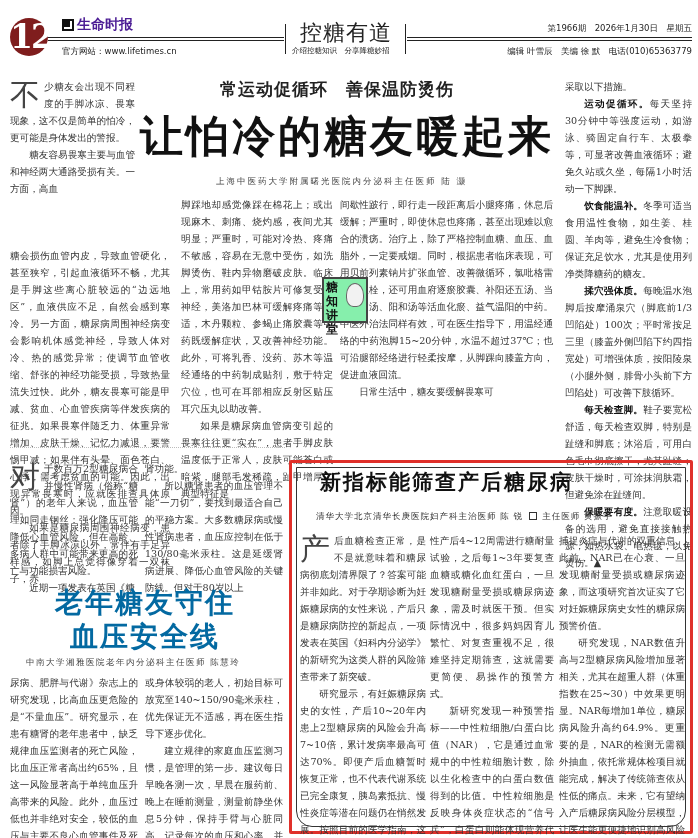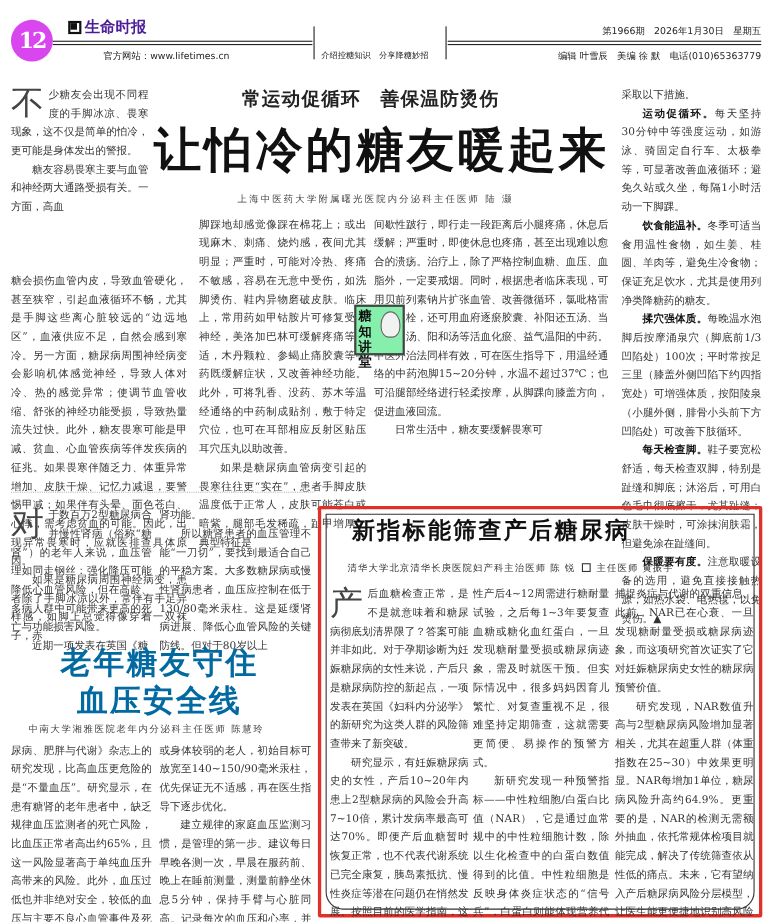--- a/index.html
+++ b/index.html
@@ -1,29 +1,29 @@
 <!DOCTYPE html>
 <html><head>
 <meta charset="utf-8">
 <style>
   * { box-sizing: border-box; margin: 0; padding: 0; }
   html, body { width: 698px; height: 838px; background: #ffffff; overflow: hidden; }
   body { font-family: "DejaVu Serif", "Liberation Serif", serif; color: #333; position: relative; }
 
   .masthead { position: absolute; left: 0; top: 0; width: 698px; height: 66px; }
   .page-num { position: absolute; left: 10px; top: 18px; width: 38px; height: 38px; border-radius: 50%;
-    background: #d946ef; color: #fff; font-family: "DejaVu Serif", serif; font-weight: bold; font-size: 20px;
+    background: #7f1d1d; color: #fff; font-family: "DejaVu Serif", serif; font-weight: bold; font-size: 33px;
     line-height: 38px; text-align: center; letter-spacing: -2px; }
   .logo { position: absolute; left: 62px; top: 16px; font-size: 14px; font-weight: bold; color: #4c1d95;
     font-family: "DejaVu Serif", serif; display: flex; align-items: center; gap: 3px; }
   .logo-sq { width: 12px; height: 12px; border: 2px solid #111; position: relative; }
   .logo-sq::after { content: ""; position: absolute; left: 0; top: 0; width: 6px; height: 6px; background: #111; }
   .rule-l { position: absolute; left: 48px; top: 37px; width: 236px; border-top: 1px solid #222; border-bottom: 1px solid #222; height: 4px; }
   .rule-r { position: absolute; left: 407px; top: 37px; width: 285px; border-top: 1px solid #222; border-bottom: 1px solid #222; height: 4px; }
-  .website { position: absolute; left: 62px; top: 46px; font-size: 8.5px; color: #222; font-family: "DejaVu Sans", sans-serif; margin-left: 32px; }
+  .website { position: absolute; left: 62px; top: 46px; font-size: 8.5px; color: #222; font-family: "DejaVu Sans", sans-serif; }
   .vdiv { position: absolute; top: 24px; width: 1px; height: 30px; background: #222; }
   .section-title { position: absolute; left: 300px; top: 18px; font-size: 22px; color: #222; font-family: "DejaVu Sans", sans-serif; letter-spacing: 1px; }
   .section-sub { position: absolute; left: 292px; top: 46px; font-size: 7.5px; color: #222; font-family: Liberation Mono, monospace; white-space: nowrap; }
   .issue { position: absolute; right: 6px; top: 23px; font-size: 8.5px; color: #222; font-family: "DejaVu Sans", sans-serif; white-space: nowrap; }
   .editors { position: absolute; right: 6px; top: 46px; font-size: 8.5px; color: #222; font-family: "DejaVu Sans", sans-serif; white-space: nowrap; padding-left: 48px; }
 
   .col { position: absolute; font-size: 9.6px; line-height: 17px; color: #333; text-align: justify; }
   .col p { text-indent: 2em; }
   .col p.noindent { text-indent: 0; }
   .col b { color: #111; }
@@ -56,20 +56,21 @@
 
 <div class="masthead">
   <div class="page-num">12</div>
   <div class="logo">
     <span class="logo-sq"></span>
     <span>生命时报</span>
   </div>
   <div class="rule-l"></div>
   <div class="website">官方网站：www.lifetimes.cn</div>
   <div class="vdiv" style="left:285px"></div>
+  <div class="section-title">控糖有道</div>
   <div class="section-sub">介绍控糖知识　分享降糖妙招</div>
   <div class="vdiv" style="left:405px"></div>
   <div class="rule-r"></div>
   <div class="issue">第1966期　2026年1月30日　星期五</div>
   <div class="editors">编辑 叶雪辰　美编 徐 默　电话(010)65363779</div>
 </div>
 
 <div class="kicker">常运动促循环　善保温防烫伤</div>
 <div class="headline1">让怕冷的糖友暖起来</div>
 <div class="byline1">上海中医药大学附属曙光医院内分泌科主任医师 陆 灏</div>

